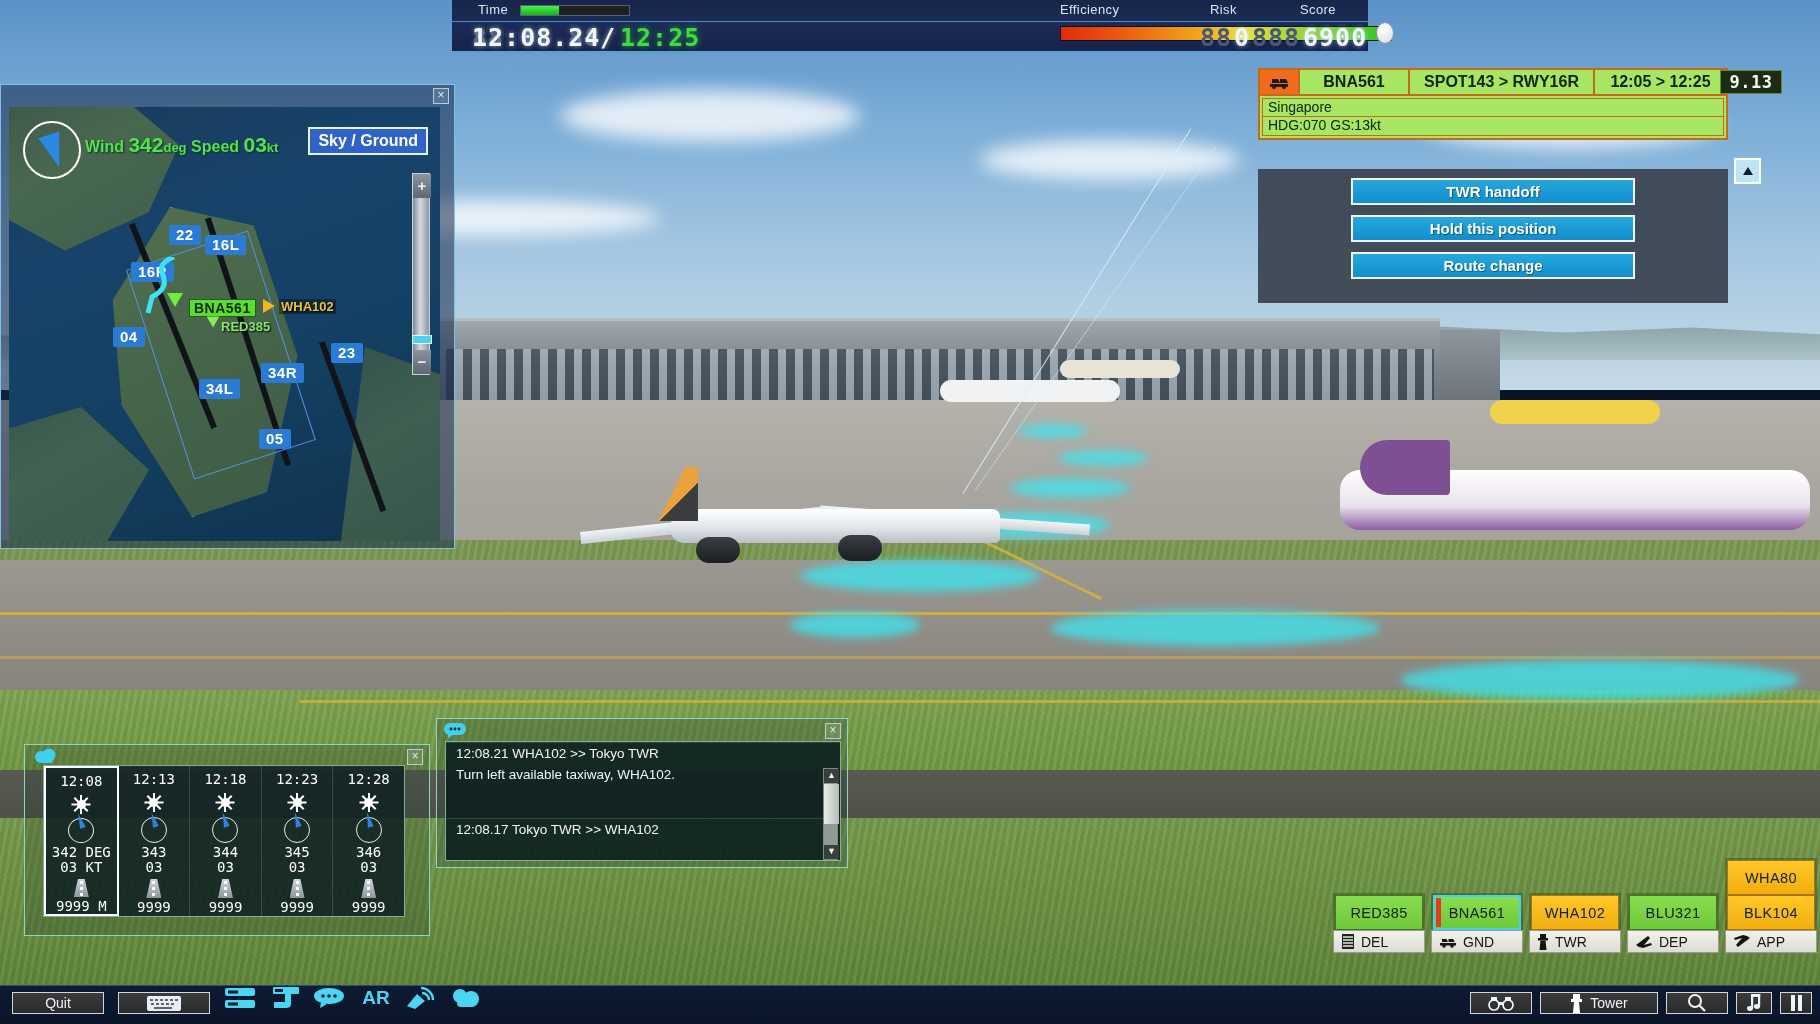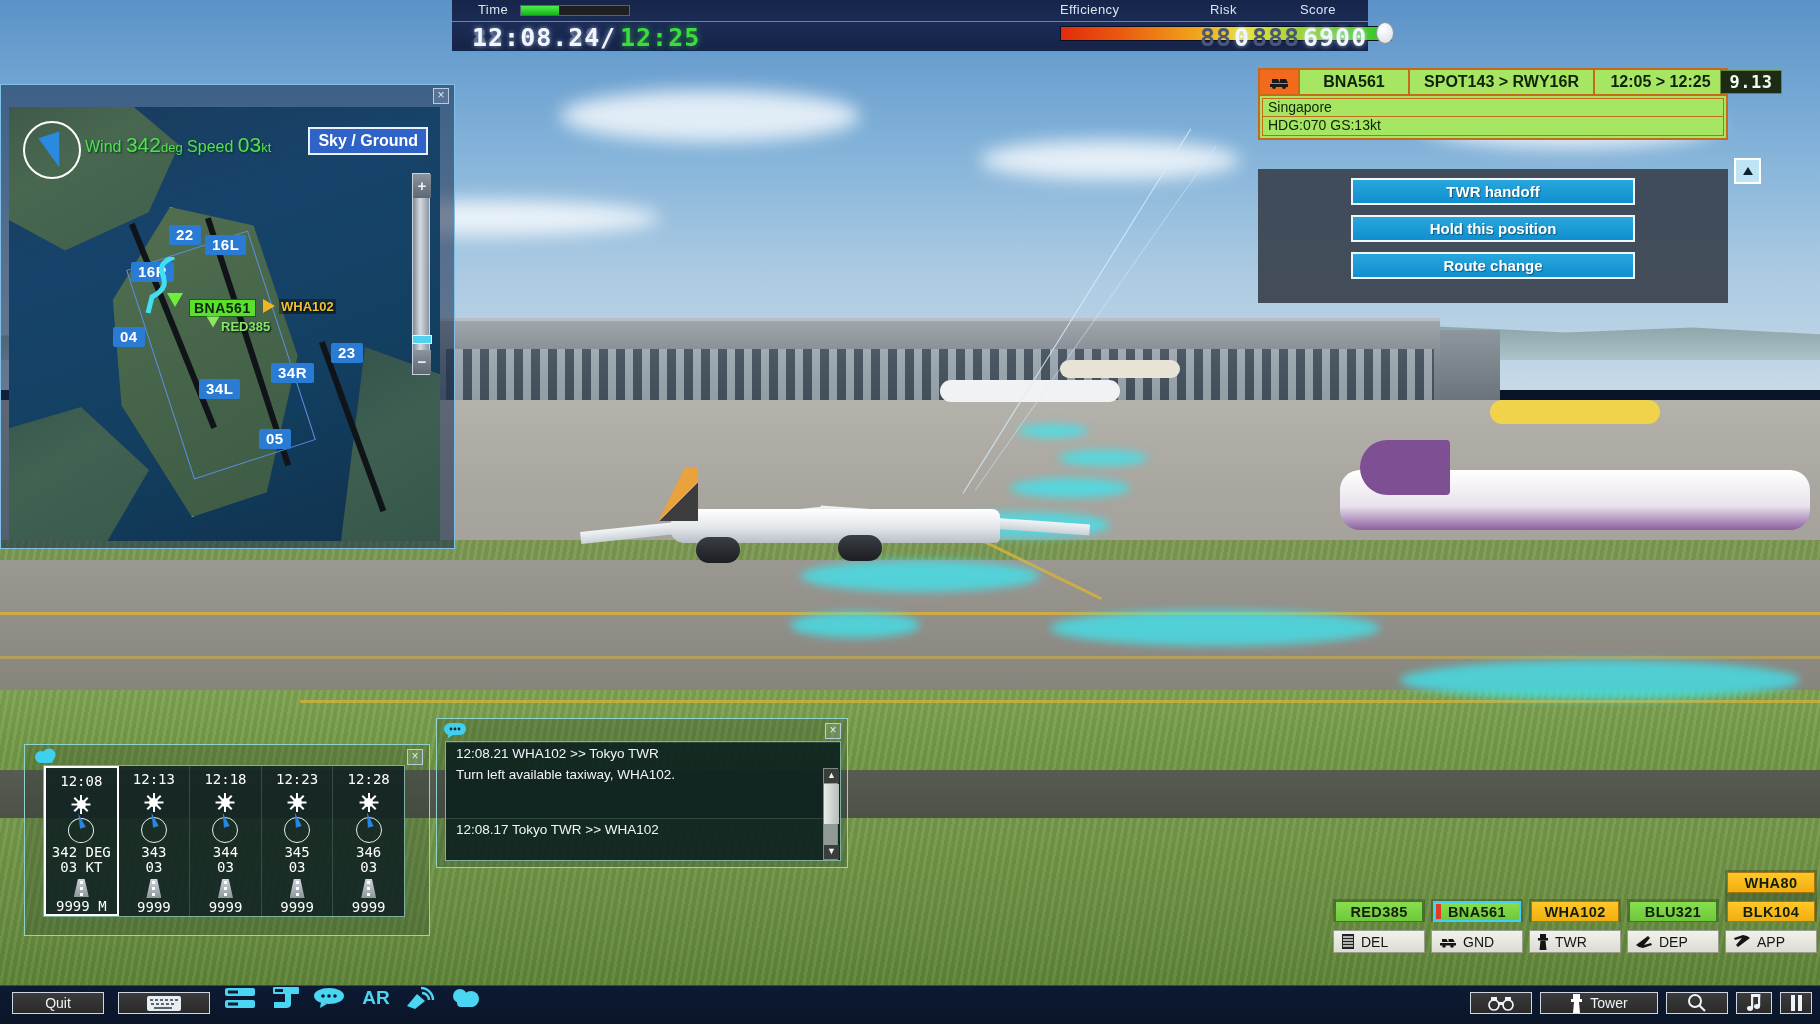--- a/index.html
+++ b/index.html
@@ -165,21 +165,21 @@
     position: absolute; left: 14px; top: 14px; width: 58px; height: 58px;
     border: 2px solid #fff; border-radius: 50%;
   }
   .wind-arrow {
     position:absolute; left: 18px; top: 11px; width: 0; height: 0;
     border-left: 11px solid transparent; border-right: 11px solid transparent;
     border-bottom: 34px solid #2a8ae0; transform: rotate(162deg);
   }
   .wind-text {
     position:absolute; left: 76px; top: 26px; color: #55e04f; font-size: 16px;
-    font-weight: normal; text-shadow: 1px 1px 2px #032; white-space: nowrap;
+    font-weight: bold; text-shadow: 1px 1px 2px #032; white-space: nowrap;
   }
   .wind-text .big { font-size: 21px; }
   .wind-text .unit { font-size: 13px; }
   .skyground-btn {
     position:absolute; right: 12px; top: 20px; background: #2f63c8; color: #fff;
     font-size: 16px; font-weight: bold; padding: 3px 8px; border: 2px solid #e8f0fa;
   }
   .ac-tag-green {
     position: absolute; background: #5ae02c; color: #09260a; font-weight: bold;
     font-size: 14px; padding: 0 4px; border: 1px solid #1f5c12; letter-spacing:.5px;
@@ -338,21 +338,21 @@
   
   .strips {
     position: absolute; left: 1330px; top: 880px; width: 490px; height: 73px;
     display: flex; align-items: flex-end;
   }
   .strip-col {
     width: 98px; padding: 0 3px; position: relative;
   }
   .strip-holder { background: rgba(40,55,35,.35); padding: 2px 2px 0 2px; }
   .strip {
-    height: 21px; margin-bottom: 8px; font-size: 14.5px; font-weight: bold;
+    height: 35px; margin-bottom: 0; font-size: 14.5px; font-weight: normal;
     display:flex; align-items:center; justify-content:center; letter-spacing: .4px;
     border: 1px solid #8a6a12; color: #12200a;
   }
   .strip.green { background: linear-gradient(to bottom,#88dd4e,#6ec93a); border-color:#3f7a1f; }
   .strip.amber { background: linear-gradient(to bottom,#ffc728,#f2ae10); border-color:#a8760a; }
   .strip.selected { border: 2px solid #3fd2f5; position: relative; }
   .strip.selected::before {
     content:""; position:absolute; left:1px; top:1px; bottom:1px; width: 5px; background:#e23b22;
   }
   .ctrl-tab {
@@ -489,21 +489,21 @@
         <span class="big">03</span><span class="unit">kt</span>
       </div>
       <div class="skyground-btn">Sky / Ground</div>
 
       <div id="rwy-tags">
           <div class="rwy-tag" style="left: 160px; top: 118px;">22</div>
           <div class="rwy-tag" style="left: 196px; top: 128px;">16L</div>
           <div class="rwy-tag" style="left: 122px; top: 155px;">16R</div>
           <div class="rwy-tag" style="left: 104px; top: 220px;">04</div>
           <div class="rwy-tag" style="left: 322px; top: 236px;">23</div>
-          <div class="rwy-tag" style="left: 262px; top: 256px;">34R</div>
+          <div class="rwy-tag" style="left: 252px; top: 256px;">34R</div>
           <div class="rwy-tag" style="left: 190px; top: 272px;">34L</div>
           <div class="rwy-tag" style="left: 250px; top: 322px;">05</div>
         </div>
 
       <div class="ac-tri-green" style="left:158px;top:186px"></div>
       <div class="ac-tag-green" style="left:180px;top:192px">BNA561</div>
       <div class="ac-tri-green" style="left:196px;top:208px;border-top-color:#8be85a;transform:scale(.8)"></div>
       <div class="ac-label-sm" style="left:212px;top:212px">RED385</div>
       <div class="ac-tri-amber" style="left:254px;top:192px"></div>
       <div class="ac-label-amber" style="left:270px;top:192px">WHA102</div>

